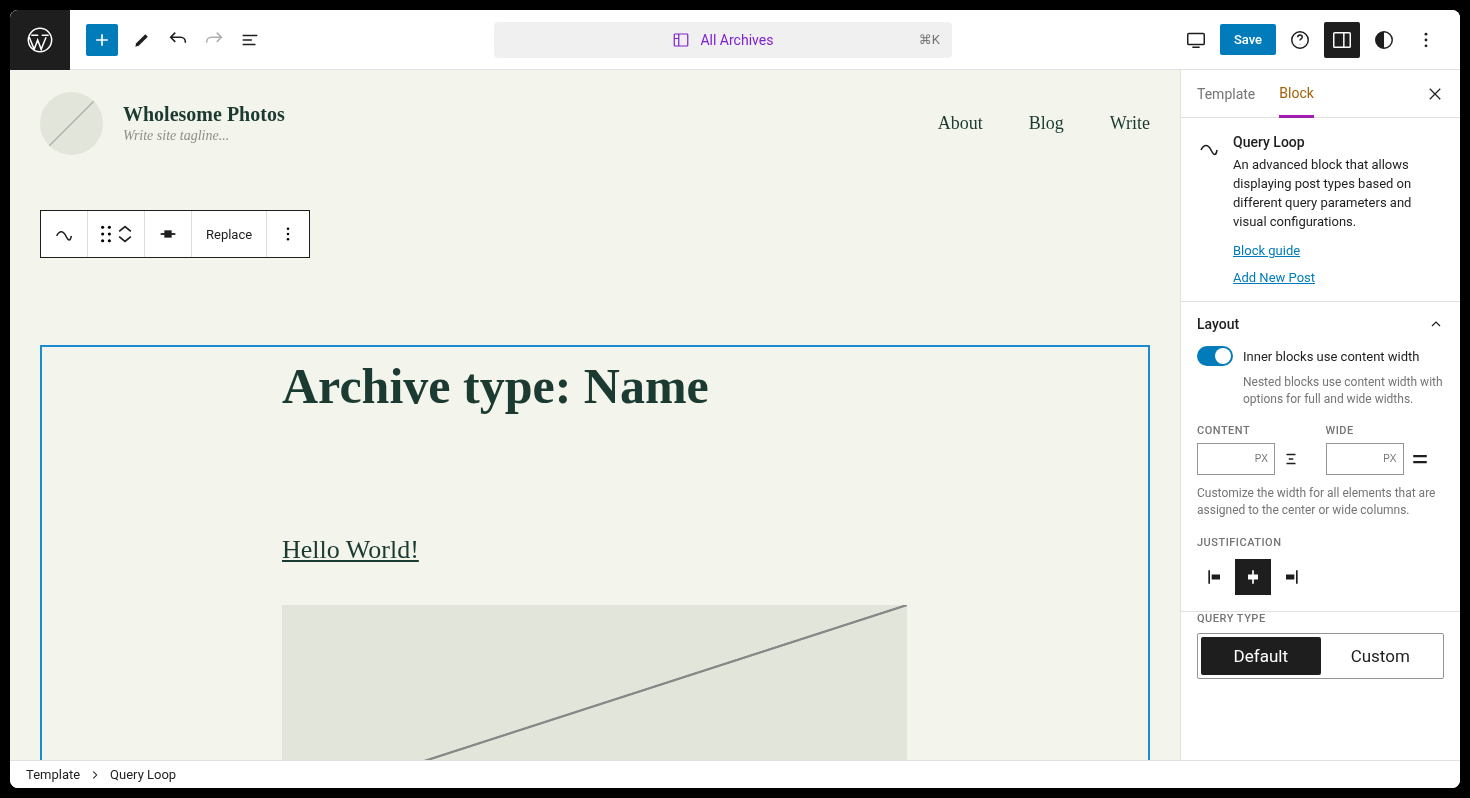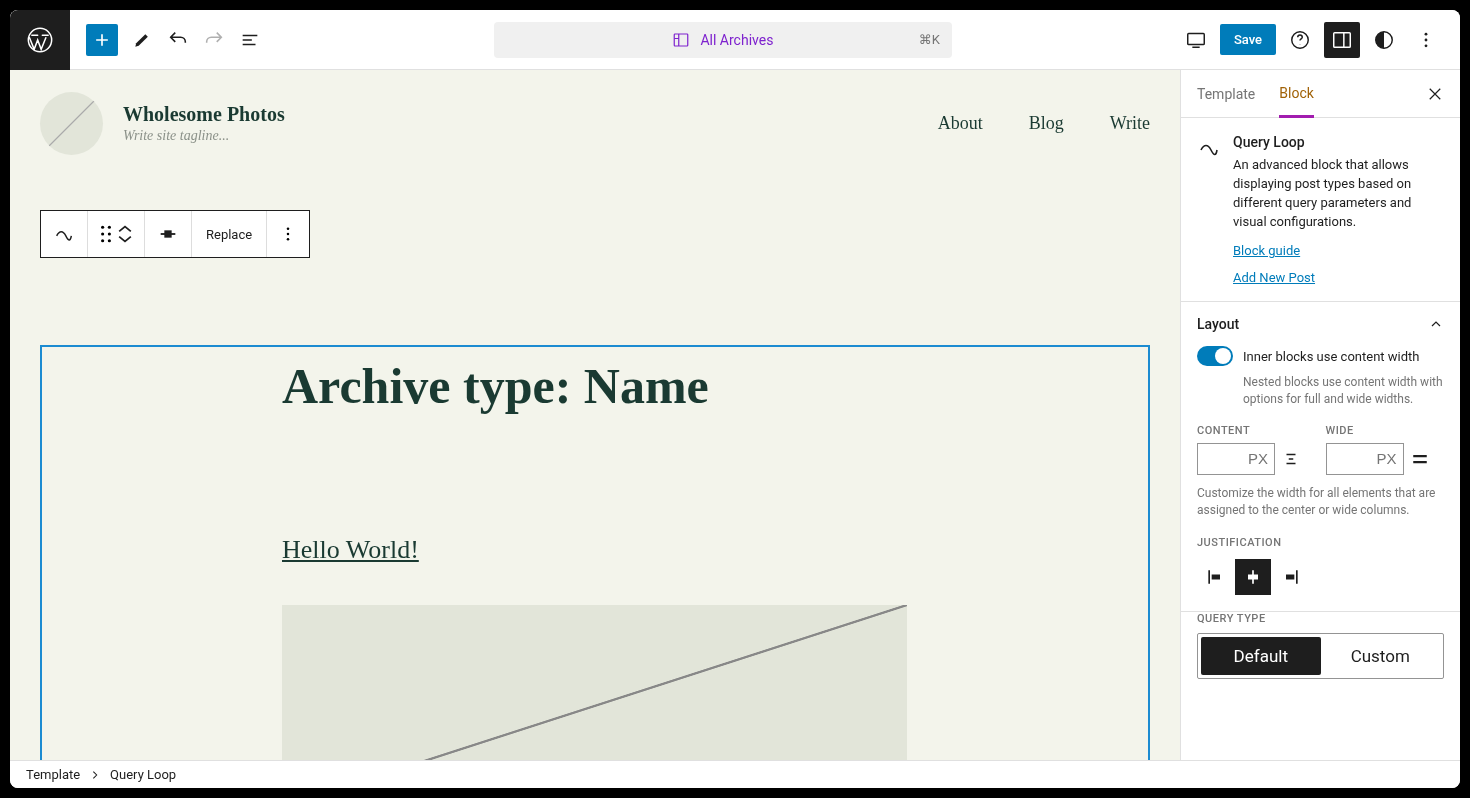--- a/index.html
+++ b/index.html
@@ -66,21 +66,21 @@
   .toggle-row { display:flex; align-items:center; gap:10px; }
   .toggle { width:36px; height:20px; background:#007cba; border-radius:10px; position:relative; cursor:pointer;}
   .toggle::after { content:""; position:absolute; right:2px; top:2px; width:16px; height:16px; background:#fff; border-radius:50%;}
   .toggle-label { font-size:13px; }
   .toggle-desc { font-size:12px; color:#757575; margin-top:8px; margin-left:46px; line-height:1.4;}
 
   .lc-row { display:flex; gap:10px; margin-top:16px;}
   .lc-col { flex:1; }
   .lc-lbl { font-size:11px; font-weight:500; text-transform:uppercase; color:#757575; letter-spacing:.5px;}
   .lc-input-wrap { display:flex; align-items:center; gap:6px; margin-top:6px;}
-  .lc-input { border:1px solid #949494; height:32px; width:78px; padding:0 6px; font-size:15px; text-align:right; color:#757575;}
+  .lc-input { border:1px solid #949494; height:32px; width:78px; padding:0 6px; font-size:10px; text-align:right; color:#757575;}
   .lc-align { width:20px; display:flex; align-items:center; justify-content:center;}
 
   .just-row { display:flex; gap:2px; margin-top:10px;}
   .just-btn { width:36px; height:36px; display:flex; align-items:center; justify-content:center; cursor:pointer;}
   .just-btn.active { background:#1e1e1e; color:#fff;}
 
   .sb-help { font-size:12px; color:#757575; margin-top:10px; line-height:1.45;}
 
   .qt-row { display:flex; border:1px solid #949494; border-radius:2px; padding:3px; margin-top:8px;}
   .qt-btn { flex:1; text-align:center; padding:9px 0; font-size:17px; cursor:pointer; border-radius:2px;}

